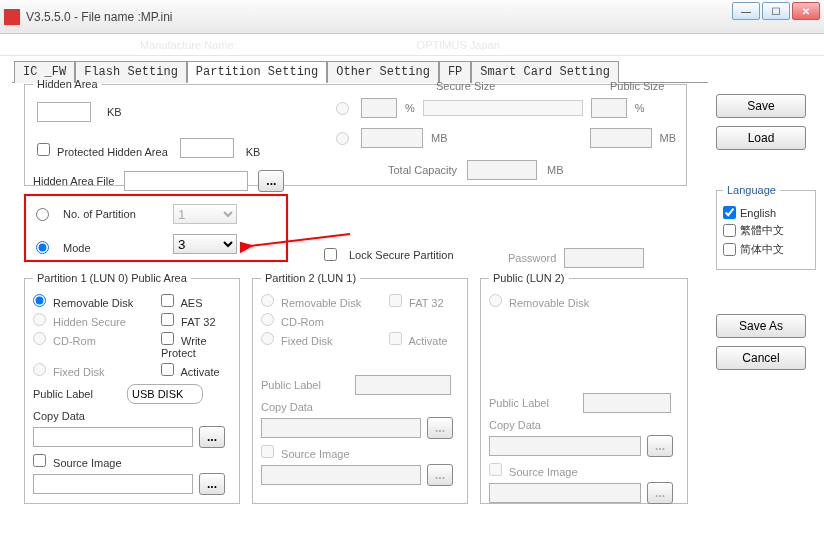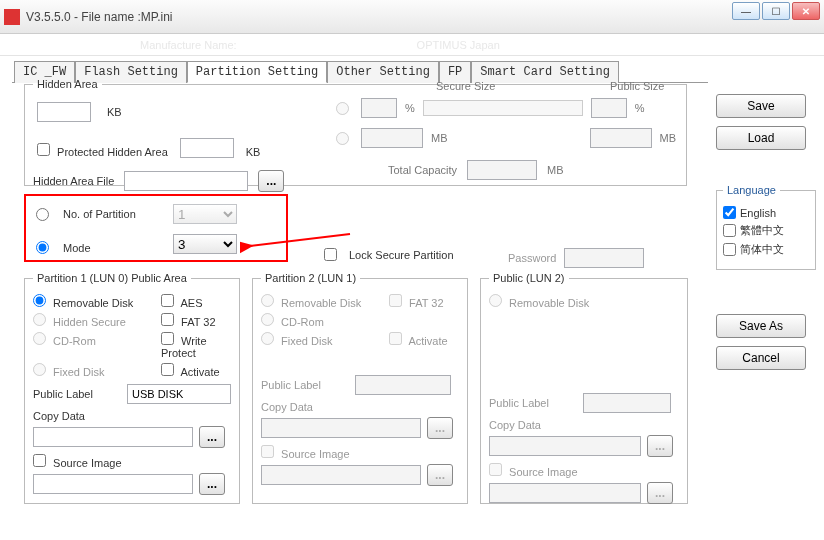--- a/index.html
+++ b/index.html
@@ -164,21 +164,21 @@
         <label><input type="checkbox" style=""> <span>AES</span></label>
         <label class="dis"><input type="radio" name="p1" disabled="" style=""> <span>Hidden Secure</span></label>
         <label><input type="checkbox" style=""> <span>FAT 32</span></label>
         <label class="dis"><input type="radio" name="p1" disabled="" style=""> <span>CD-Rom</span></label>
         <label><input type="checkbox" style=""> <span>Write Protect</span></label>
         <label class="dis"><input type="radio" name="p1" disabled="" style=""> <span>Fixed Disk</span></label>
         <label><input type="checkbox" style=""> <span>Activate</span></label>
       </div>
       <div class="lblrow">
           <span style="width:86px">Public Label</span>
-          <input type="text" style="width: 104px;" value="USB DISK">
+          <input type="text" style="width: 76px; border-radius: 8px;" value="USB DISK">
         </div>
       <div class="lblrow">
           <span>Copy Data</span>
         </div>
       <div class="cdrow">
           <input type="text" style="width: 160px;">
           <button class="btn sm">...</button>
         </div>
       <div class="lblrow">
           <label><input type="checkbox" style=""> <span>Source Image</span></label>

